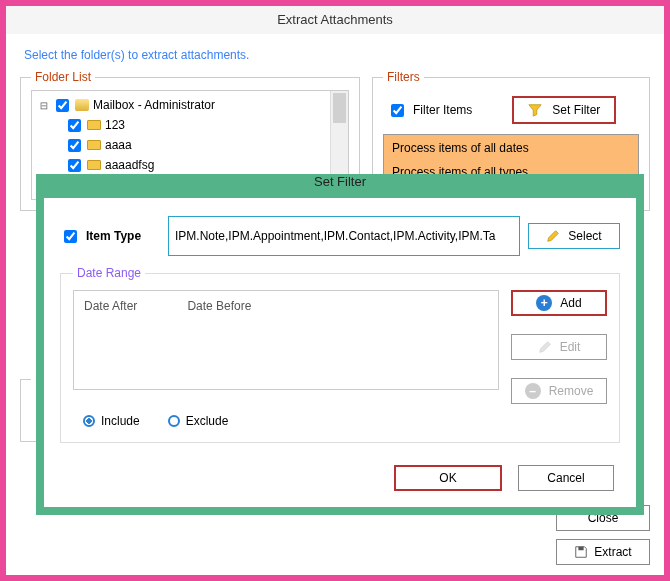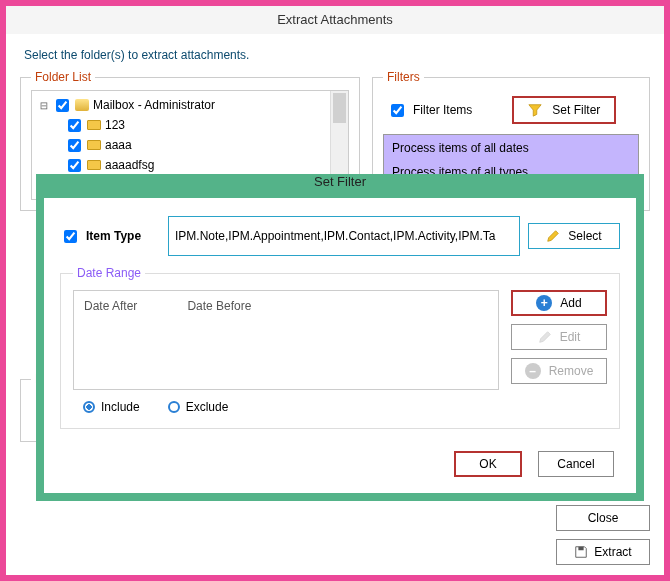--- a/index.html
+++ b/index.html
@@ -1,39 +1,39 @@
 <!DOCTYPE html>
 <html><head>
 <meta charset="utf-8">
 <style>
   * { box-sizing: border-box; font-family: Arial, sans-serif; font-size: 12px; }
   body { margin: 0; background: #fff; }
   .window { width: 670px; height: 581px; border: 6px solid #ec4899; background: #fff; position: relative; }
   .titlebar { height: 28px; line-height: 28px; text-align: center; font-size: 13px; color: #333; background:#f5f5f5;}
   .content { padding: 10px 14px; position: relative; }
-  .intro { margin: 4px 0 8px 4px; color:#0c4a6e; }
+  .intro { margin: 4px 0 8px 4px; color:#3b82f6; }
   fieldset { border: 1px solid #ccc; margin: 0; padding: 6px 10px 10px 10px; }
   legend { padding: 0 4px; color:#c2410c; }
   .row-top { display:flex; gap:12px; }
   .folderlist { flex: 0 0 340px; }
   .filters { flex:1; position:relative; }
   .tree-box { border:1px solid #ccc; height:110px; overflow:hidden; background:#fff; padding:4px 0 0 6px; position:relative;}
   .tree-scroll { position:absolute; right:0; top:0; bottom:0; width:18px; background:#f0f0f0; border-left:1px solid #ddd;}
   .tree-scroll .thumb{ position:absolute; top:2px; left:2px; right:2px; height:30px; background:#d0d0d0;}
   .tree-node { display:flex; align-items:center; height:20px; gap:4px; }
   .tree-node .expander { width:12px; text-align:center; color:#666; font-size:10px; cursor:pointer;}
   .tree-node input[type=checkbox]{ margin:0 2px; }
   .folder-icon { width:14px; height:10px; background:#f4c748; border:1px solid #c79a1c; border-radius:1px;}
   .cal-icon { width:12px; height:12px; border:1px solid #3a9b3a; background:#fff;}
   .mailbox-icon { width:14px; height:12px; background:linear-gradient(#ffe48a,#e0b23a); border-radius:2px;}
   .filters-in { display:flex; align-items:center; gap:40px; padding:6px 4px 10px 4px;}
   .filter-items-label{ display:flex; align-items:center; gap:6px;}
   .setfilter-btn { border:2px solid #b53230; background:#fff; padding:5px 14px; display:flex; align-items:center; gap:10px; cursor:pointer;}
   .funnel { width:14px; height:14px; }
-  .filter-desc { border:1px solid #999; padding:6px 8px; height:60px; background:#c4b5fd;}
+  .filter-desc { border:1px solid #999; padding:6px 8px; height:60px; background:#fdba74;}
   .filter-desc div{ margin-bottom:10px;}
   .ext-area { position:absolute; left:14px; right:14px; top:338px;}
   .ext-area fieldset{ height:70px; width:120px;}
   .bottom-btns { position:absolute; right:14px; bottom:10px; display:flex; flex-direction:column; gap:8px; width:94px;}
   .std-btn { border:1px solid #888; background:#fff; height:26px; display:flex; align-items:center; justify-content:center; gap:6px; cursor:pointer;}
   
   
   .modal { position:absolute; left:30px; top:168px; width:608px; border:8px solid #54b389; background:#fff; }
   .modal-title { background:#54b389; color:#222; text-align:center; height:24px; line-height:16px; margin-top:-8px; font-size:13px;}
   .modal-body { padding:18px 16px 16px 16px;}
@@ -43,31 +43,31 @@
   .select-btn{ border:1px solid #2aa3c9; background:#fff; height:26px; width:92px; display:flex; align-items:center; justify-content:center; gap:8px; cursor:pointer;}
   .pencil{ width:14px; height:14px;}
   .daterange{ border:1px solid #ddd; margin-top:4px; padding:10px 12px 14px 12px;}
   .daterange legend{ color:#8b5cf6;}
   .dr-main{ display:flex; gap:12px;}
   .dr-list{ flex:1; border:1px solid #ccc; height:100px; background:#fff; padding:8px 10px;}
   .dr-headers{ display:flex; gap:50px; color:#555;}
   .dr-btns{ width:96px; display:flex; flex-direction:column; gap:8px;}
   .dr-btns .pill{ border:1px solid #999; height:26px; display:flex; align-items:center; justify-content:center; gap:8px; background:#fff; cursor:pointer;}
   .dr-btns .add{ border:2px solid #b53230;}
-  .dr-btns .disabled{ color:#aaa; cursor:default;}
+  .dr-btns .disabled{ color:#aaa; cursor:default;margin-top:10px;}
   .circle{ width:16px; height:16px; border-radius:50%; display:inline-flex; align-items:center; justify-content:center; color:#fff; font-weight:bold; font-size:12px;}
   .c-blue{ background:#2a7fd4;}
   .c-grey{ background:#ccc;}
   .radios{ margin-top:10px; display:flex; gap:28px; align-items:center; padding-left:10px;}
   .radio{ display:flex; align-items:center; gap:6px;}
   .radio .dot{ width:12px; height:12px; border-radius:50%; border:2px solid #2a7fd4; display:inline-block;}
   .radio.selected .dot{ background: radial-gradient(circle,#2a7fd4 0 45%, #fff 46% 100%);}
   .modal-footer{ display:flex; justify-content:flex-end; gap:16px; margin-top:22px; padding-right:6px;}
-  .ok-btn{ border:2px solid #b53230; width:68px; height:26px; background:#fff; cursor:pointer; display:flex; align-items:center; justify-content:center;}
-  .cancel-btn{ border:1px solid #888; width:76px; height:26px; background:#fff; cursor:pointer; display:flex; align-items:center; justify-content:center;}
+  .ok-btn{ border:2px solid #b53230; width:108px; height:26px; background:#fff; cursor:pointer; display:flex; align-items:center; justify-content:center;}
+  .cancel-btn{ border:1px solid #888; width:96px; height:26px; background:#fff; cursor:pointer; display:flex; align-items:center; justify-content:center;}
   .save-icon{ width:14px; height:14px;}
   .pencil-grey{ opacity:.4;}
 </style>
 </head>
 <body>
 
 <div class="window">
   <div class="titlebar">Extract Attachments</div>
   <div class="content">
     <div class="intro">Select the folder(s) to extract attachments.</div>

